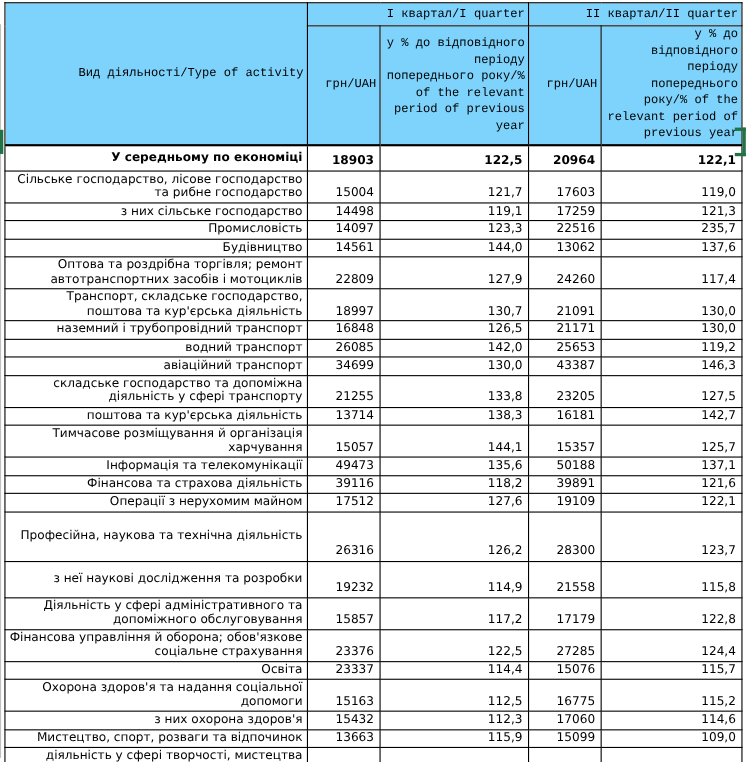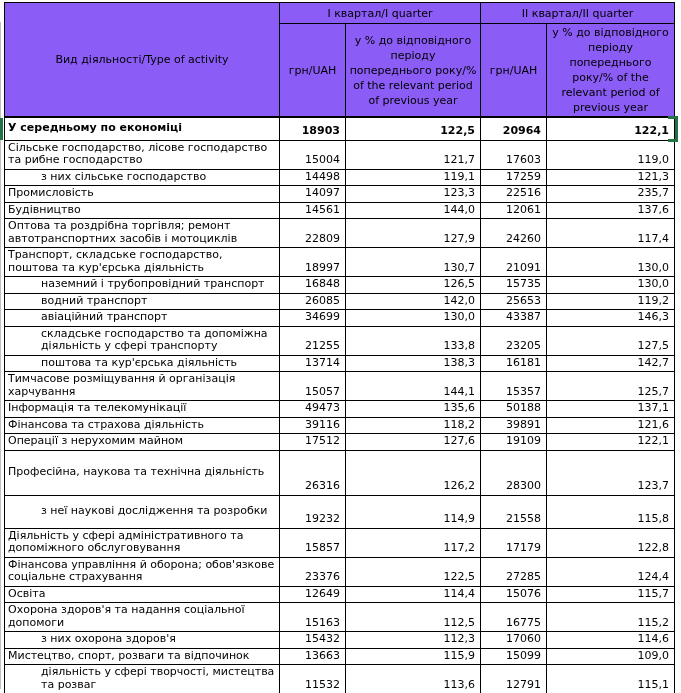--- a/index.html
+++ b/index.html
@@ -14,29 +14,29 @@
     position:absolute;left:4px;top:2px;width:670px;
     border-collapse:collapse;table-layout:fixed;
   }
   col.c-act{width:275px;}
   col.c-uah1{width:66px;}
   col.c-pct1{width:135px;}
   col.c-uah2{width:66px;}
   col.c-pct2{width:128px;}
   th,td{border:1px solid #000;font-size:11px;overflow:hidden;}
   thead th{
-    font-weight:normal;text-align:center;vertical-align:middle;
-    line-height:15px;padding:1px 3px;background:#8b5cf6;
+    font-weight:normal;text-align:right;vertical-align:middle;
+    line-height:15px;padding:1px 3px;background:#7dd3fc;font-family:Liberation Mono, monospace;
   }
   tr.hr1{height:21px;}
   tr.hr2{height:91px;}
   thead tr.hr2 th, thead th[rowspan]{border-bottom:2px solid #000;}
   tbody td{line-height:12.5px;background:#fff;}
   td.act{
-    text-align:left;vertical-align:middle;padding:1px 4px 2px 3px;
+    text-align:right;vertical-align:middle;padding:1px 4px 2px 3px;
   }
   td.act.indent{padding-left:36px;}
   td.num{
     text-align:right;vertical-align:bottom;padding:1px 5px 2px 2px;
     white-space:nowrap;
   }
   tr.total td{font-weight:bold;}
   .sel{position:absolute;background:var(--sel,#217346);}
   .sel-left{left:0;top:118px;width:3px;height:22px;}
   .sel-right-bar{left:675px;top:116px;width:3px;height:26px;}
@@ -95,42 +95,42 @@
         <td class="act">Промисловість</td>
         <td class="num">14097</td>
         <td class="num">123,3</td>
         <td class="num">22516</td>
         <td class="num">235,7</td>
       </tr>
       <tr style="height: 15px; margin-top: 22px;">
         <td class="act">Будівництво</td>
         <td class="num">14561</td>
         <td class="num">144,0</td>
-        <td class="num">12061</td>
+        <td class="num">13062</td>
         <td class="num">137,6</td>
       </tr>
       <tr style="height: 26px;">
         <td class="act">Оптова та роздрібна торгівля; ремонт автотранспортних засобів і мотоциклів</td>
         <td class="num">22809</td>
         <td class="num">127,9</td>
         <td class="num">24260</td>
         <td class="num">117,4</td>
       </tr>
       <tr style="height: 26px;">
         <td class="act">Транспорт, складське господарство, поштова та кур'єрська діяльність</td>
         <td class="num">18997</td>
         <td class="num">130,7</td>
         <td class="num">21091</td>
         <td class="num">130,0</td>
       </tr>
       <tr style="height: 15px;">
         <td class="act indent">наземний і трубопровідний транспорт</td>
         <td class="num">16848</td>
         <td class="num">126,5</td>
-        <td class="num">15735</td>
+        <td class="num">21171</td>
         <td class="num">130,0</td>
       </tr>
       <tr style="height: 15px;">
         <td class="act indent">водний транспорт</td>
         <td class="num">26085</td>
         <td class="num">142,0</td>
         <td class="num">25653</td>
         <td class="num">119,2</td>
       </tr>
       <tr style="height: 15px;">
@@ -205,21 +205,21 @@
       </tr>
       <tr style="height: 26px;">
         <td class="act">Фінансова управління й оборона; обов'язкове соціальне страхування</td>
         <td class="num">23376</td>
         <td class="num">122,5</td>
         <td class="num">27285</td>
         <td class="num">124,4</td>
       </tr>
       <tr style="height: 15px;">
         <td class="act">Освіта</td>
-        <td class="num">12649</td>
+        <td class="num">23337</td>
         <td class="num">114,4</td>
         <td class="num">15076</td>
         <td class="num">115,7</td>
       </tr>
       <tr style="height: 26px;">
         <td class="act">Охорона здоров'я та надання соціальної допомоги</td>
         <td class="num">15163</td>
         <td class="num">112,5</td>
         <td class="num">16775</td>
         <td class="num">115,2</td>

